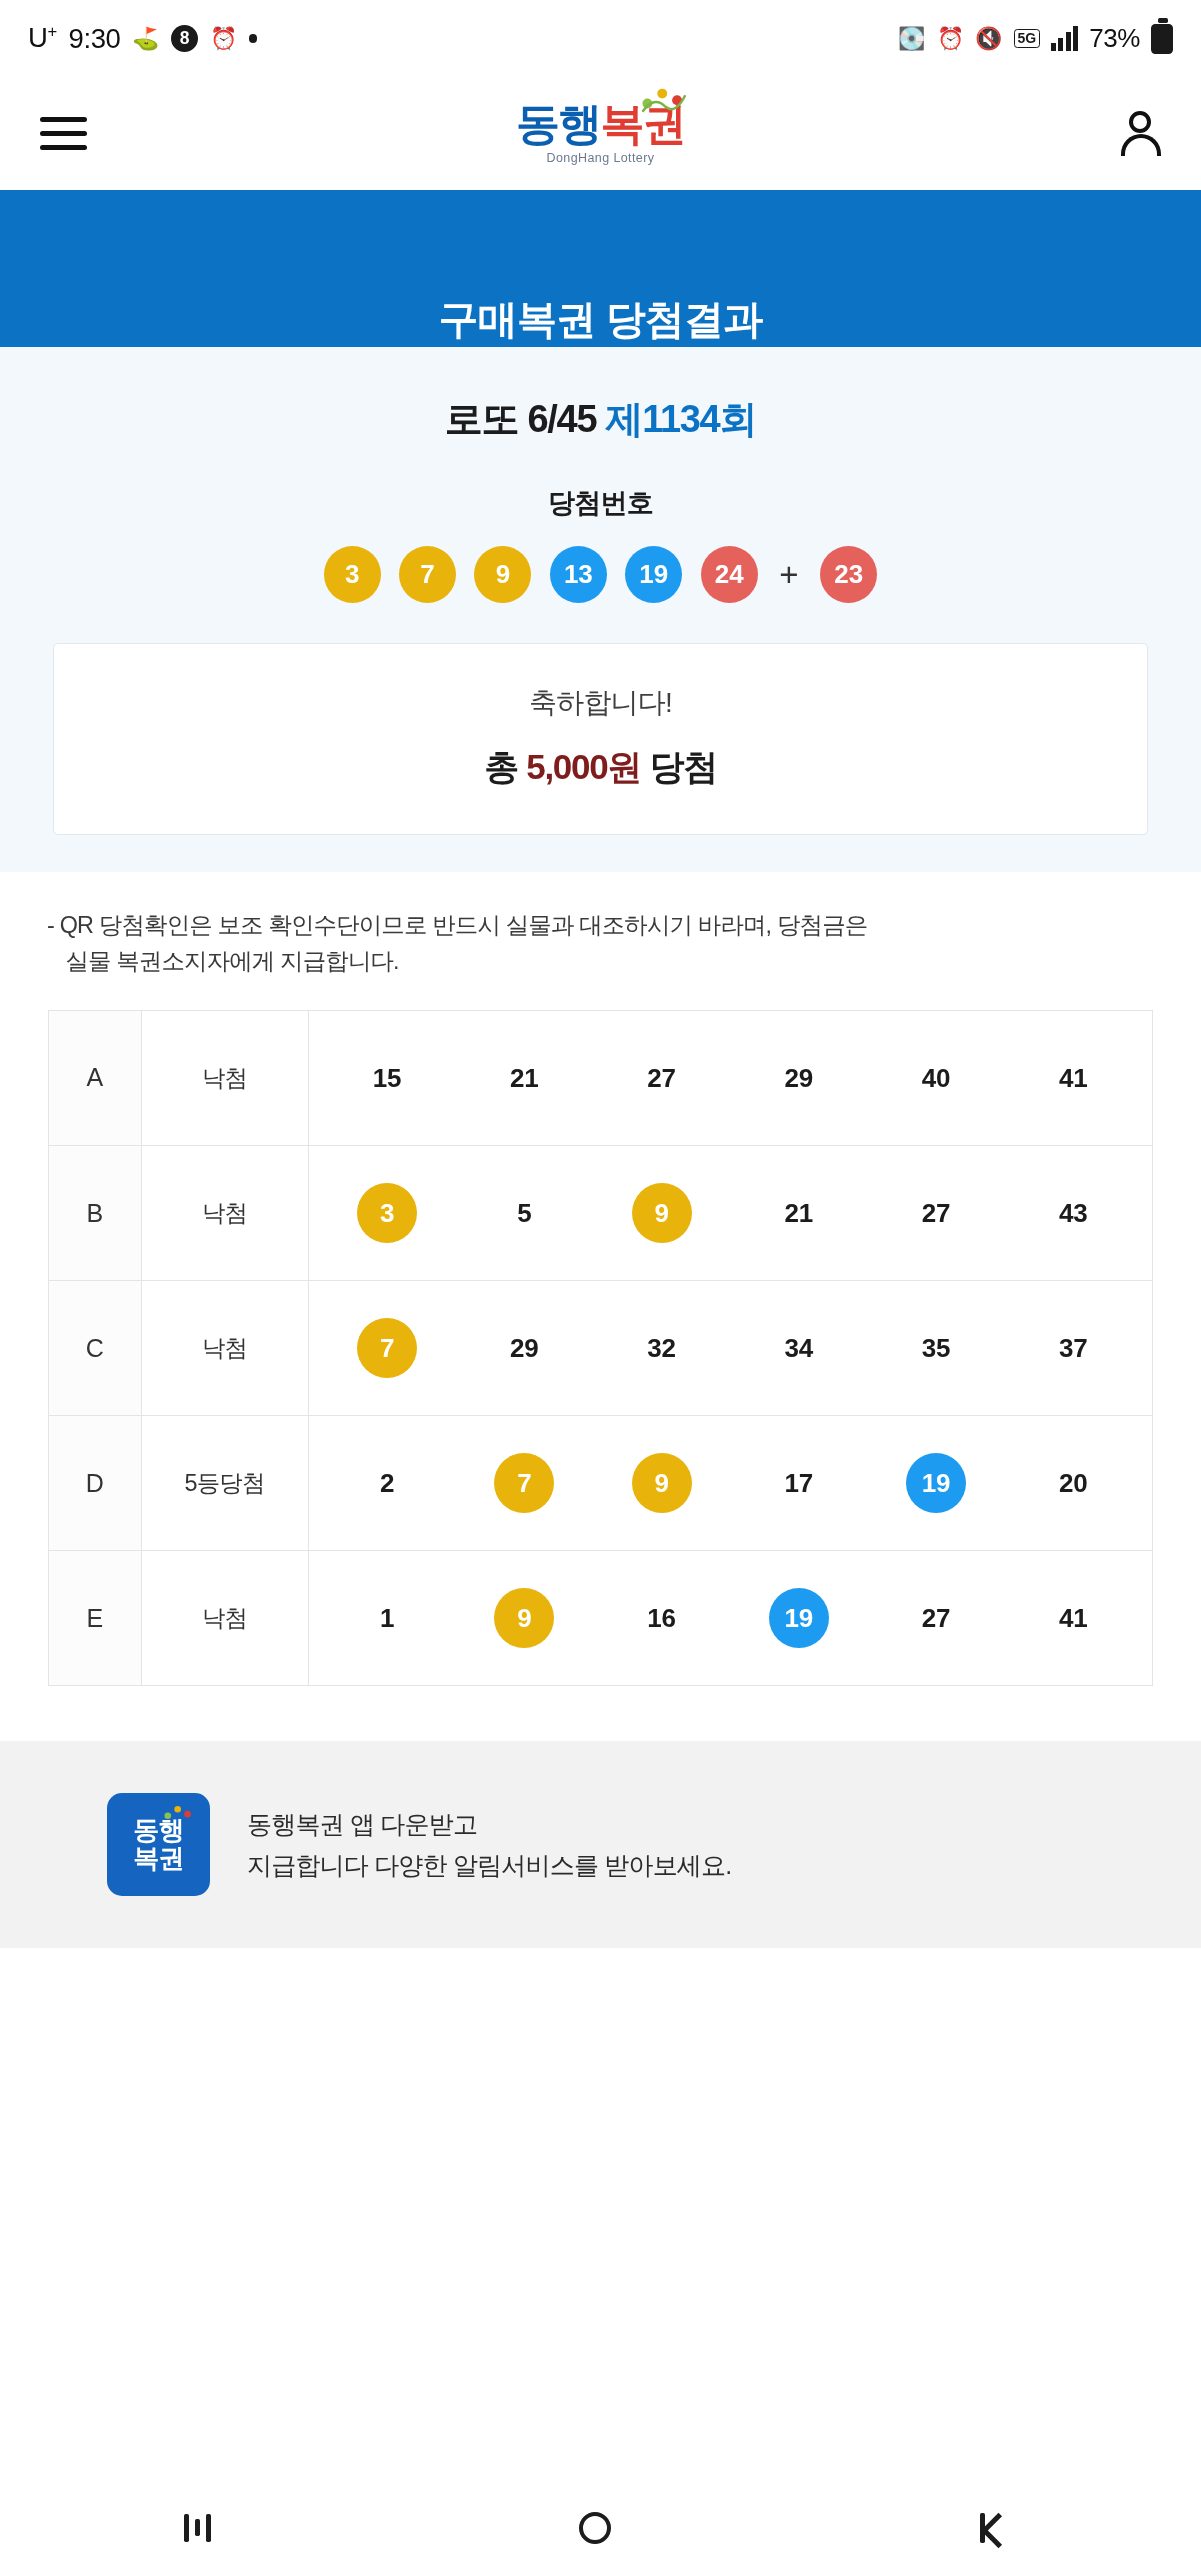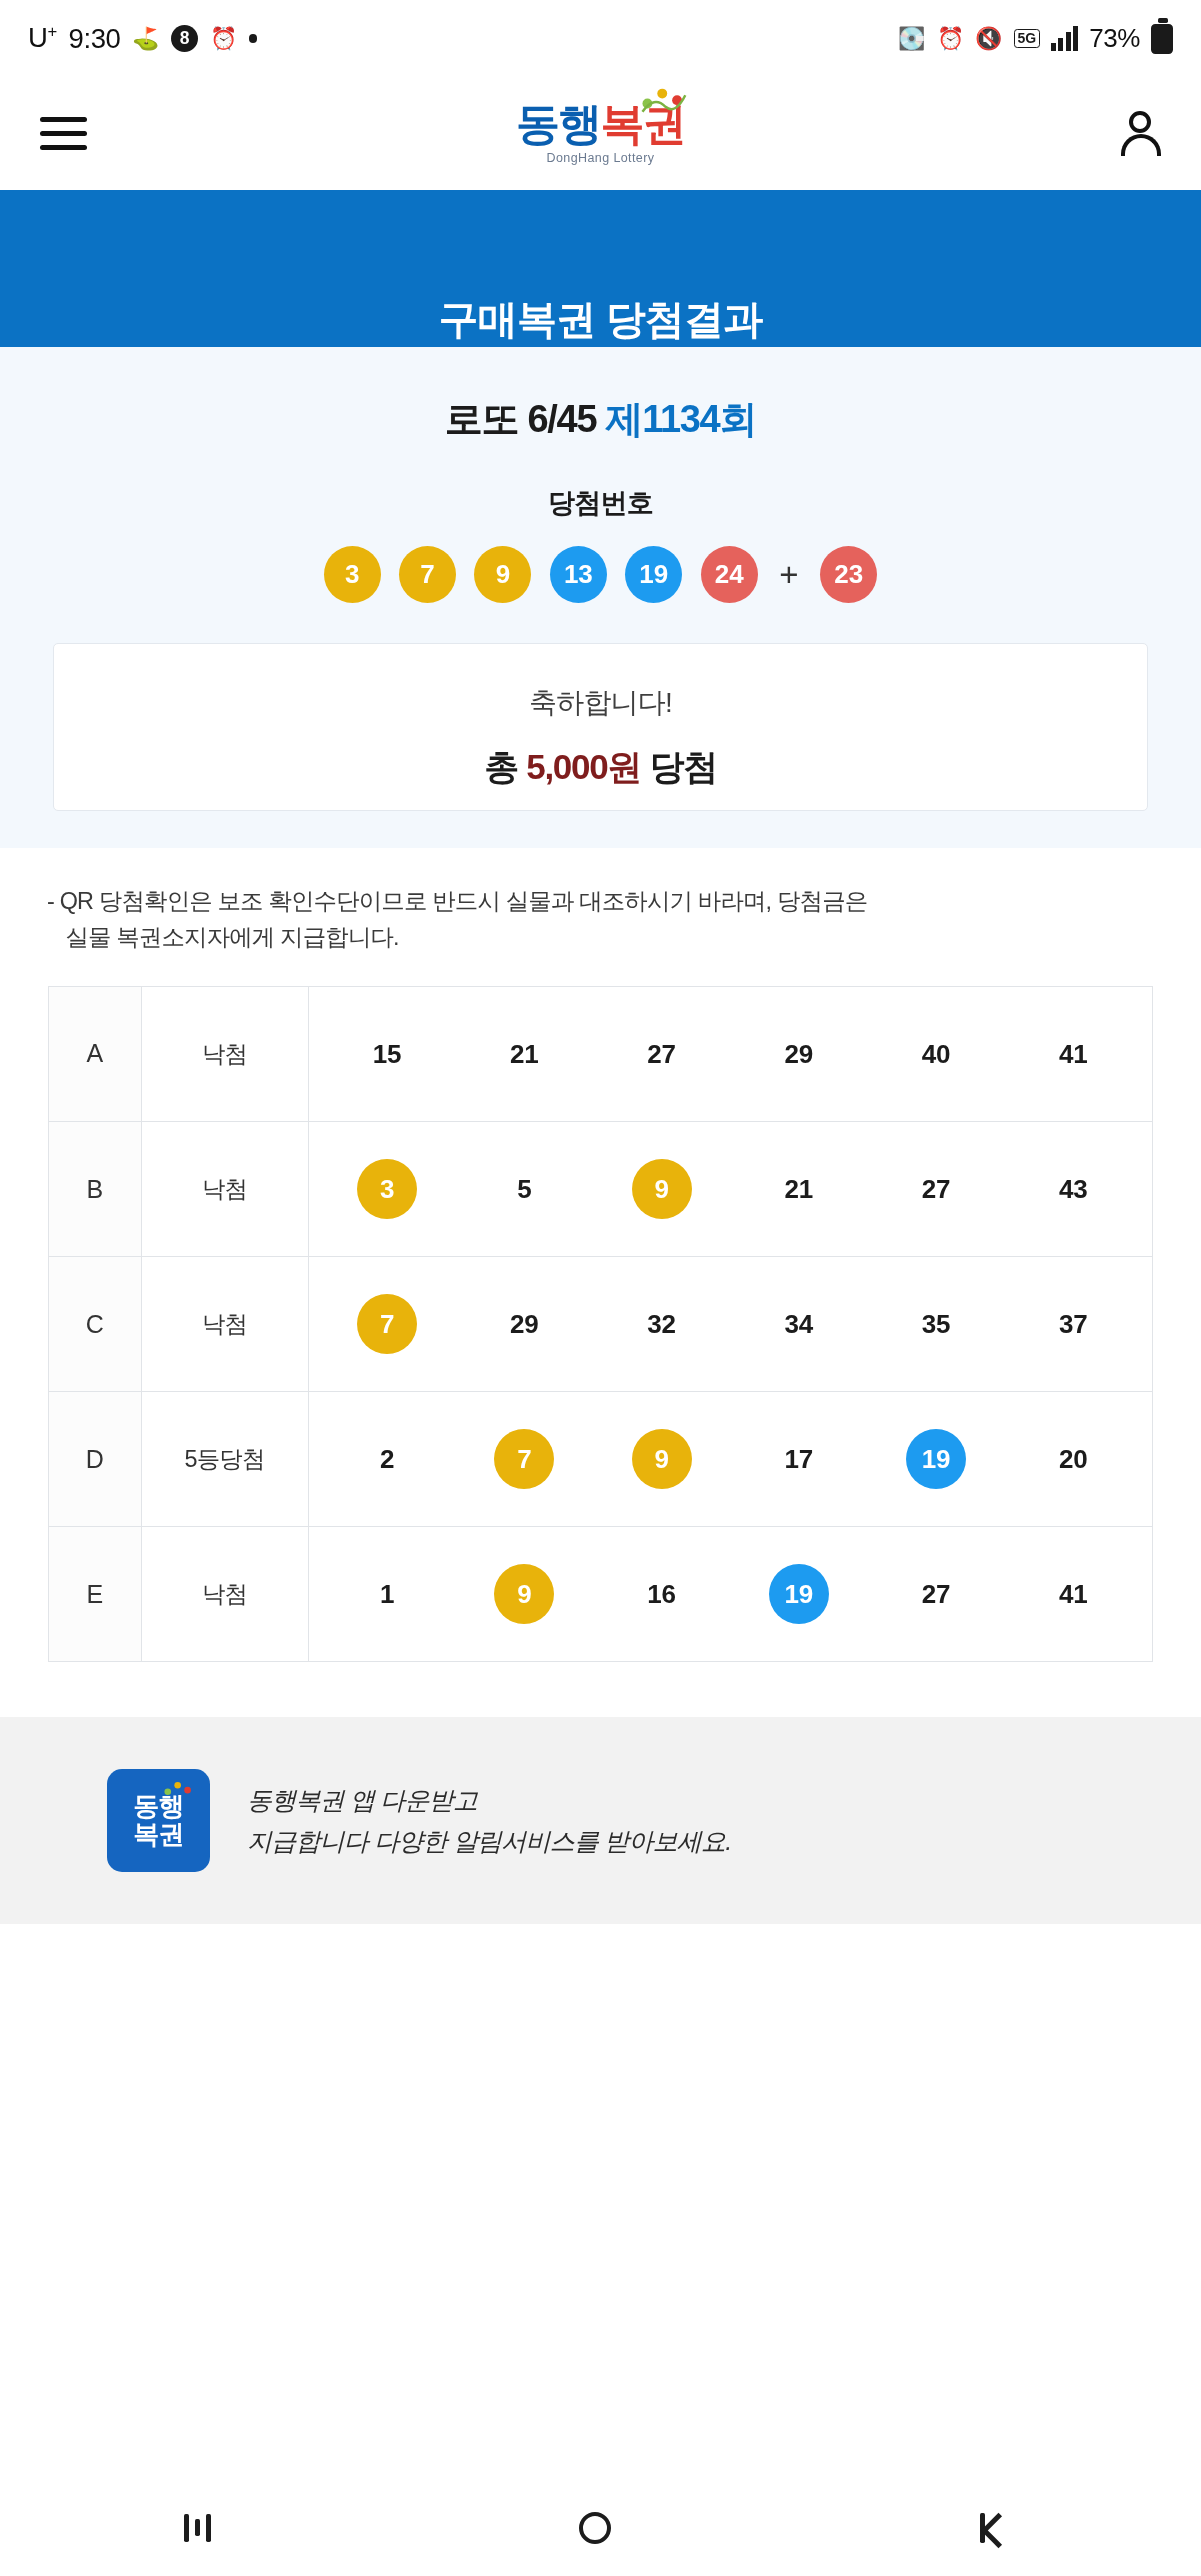--- a/index.html
+++ b/index.html
@@ -99,21 +99,21 @@
   .ball.y { background: #e8b30b; }
   .ball.b { background: #1d9bf0; }
   .ball.r { background: #e5625c; }
   .plus { font-size: 33px; color: #333; font-weight: 500; margin: 0 3.3px; }
 
   .prize-card {
     margin: 40px 53px 0;
     background: #fff;
     border: 0.8px solid #e3e8ee;
     border-radius: 5px;
-    padding: 40px 0 19px;
+    padding: 40px 0 43px;
     text-align: center;
   }
   .prize-congrats { font-size: 28px; color: #3f3f3f; letter-spacing: -0.8px; }
   .prize-amount { font-size: 35px; font-weight: bold; margin-top: 22px; letter-spacing: -1.3px; color: #1c1c1c; }
   .prize-amount .amt { color: #7f1d1d; }
 
   
   .notice {
     padding: 35px 47px 30px;
     font-size: 23.4px;
@@ -148,21 +148,21 @@
     padding-left: 107px;
     gap: 37px;
   }
   .banner-logo {
     width: 103px; height: 103px; border-radius: 15px; background: #1565c0;
     display: flex; flex-direction: column; align-items: center; justify-content: center;
     color: #fff; font-weight: bold; font-size: 26px; line-height: 1.05; letter-spacing: -0.8px;
     position: relative;
   }
   .banner-logo .deco { position:absolute; top:11.7px; right:15px; }
-  .banner-text { font-size: 25px; color: #2b2b2b; line-height: 1.62; letter-spacing: -0.8px; font-style: italic; }
+  .banner-text { font-size: 25px; color: #2b2b2b; line-height: 1.62; letter-spacing: -0.8px; }
 
   
   .navbar {
     position: absolute; bottom: 0; left: 0; right: 0;
     height: 97px; background: #fff;
     display: flex; align-items: center; justify-content: space-around;
   }
   .nav-recents { display: flex; gap: 5.8px; align-items: center; }
   .nav-recents i { display: block; background: #1c1c1c; border-radius: 1.7px; }
   .nav-recents i:nth-child(1){width:5px;height:28px;}

